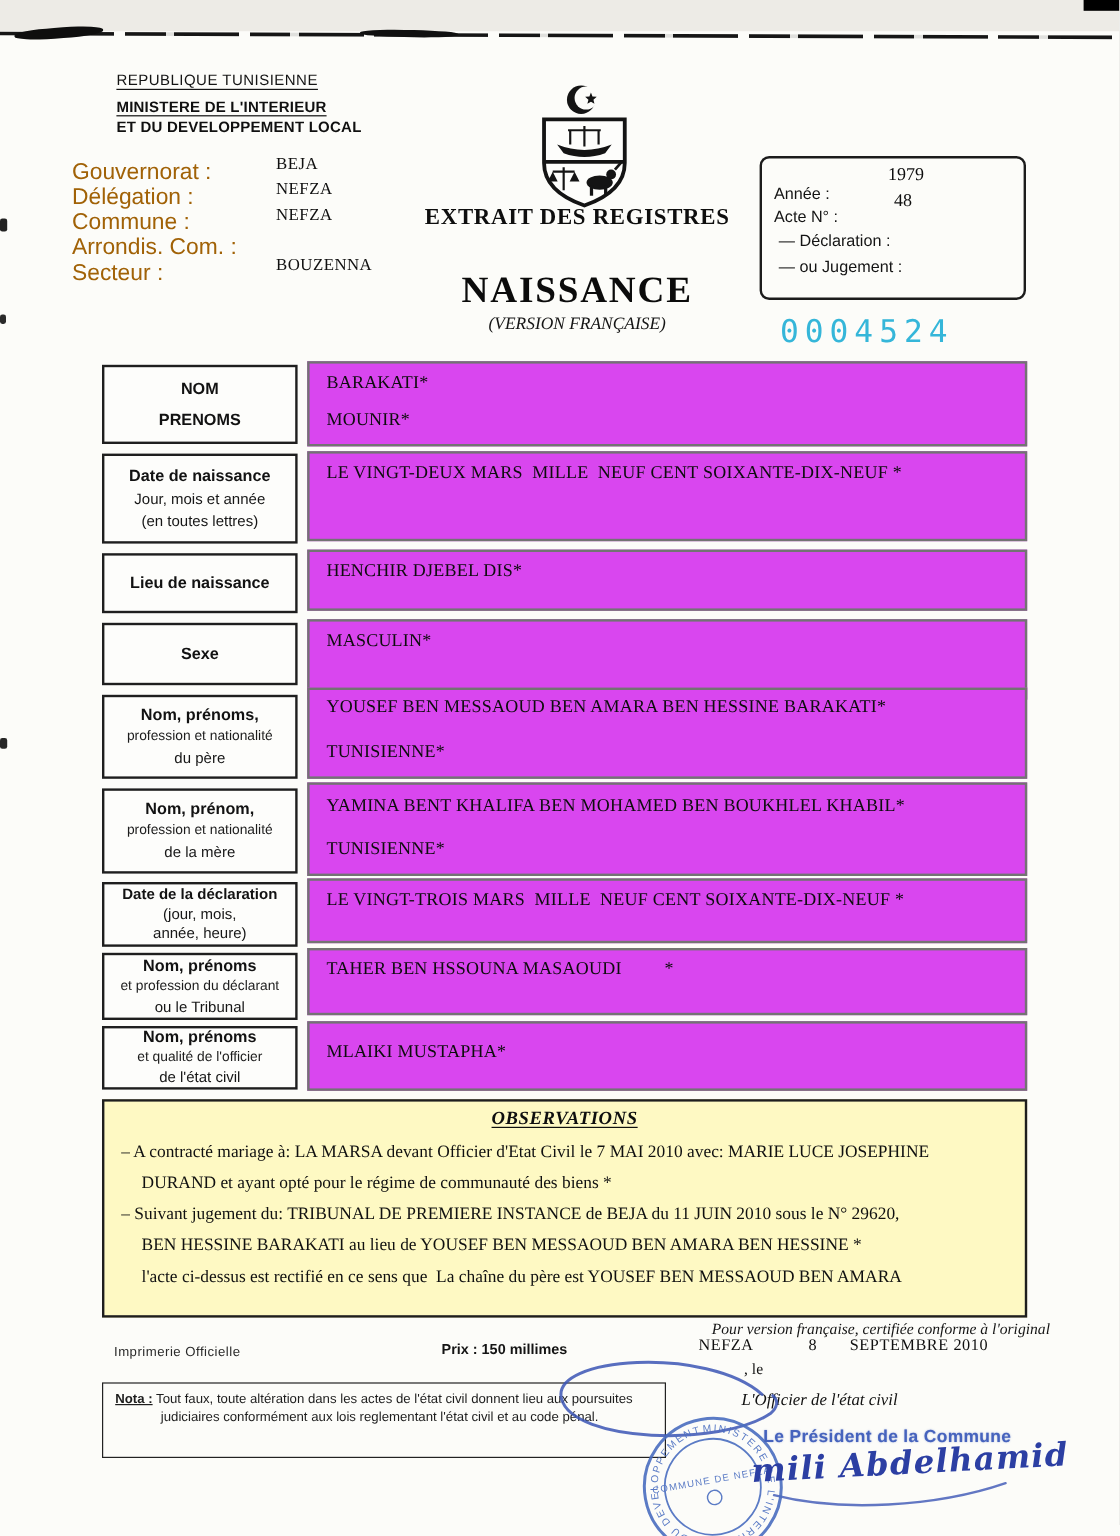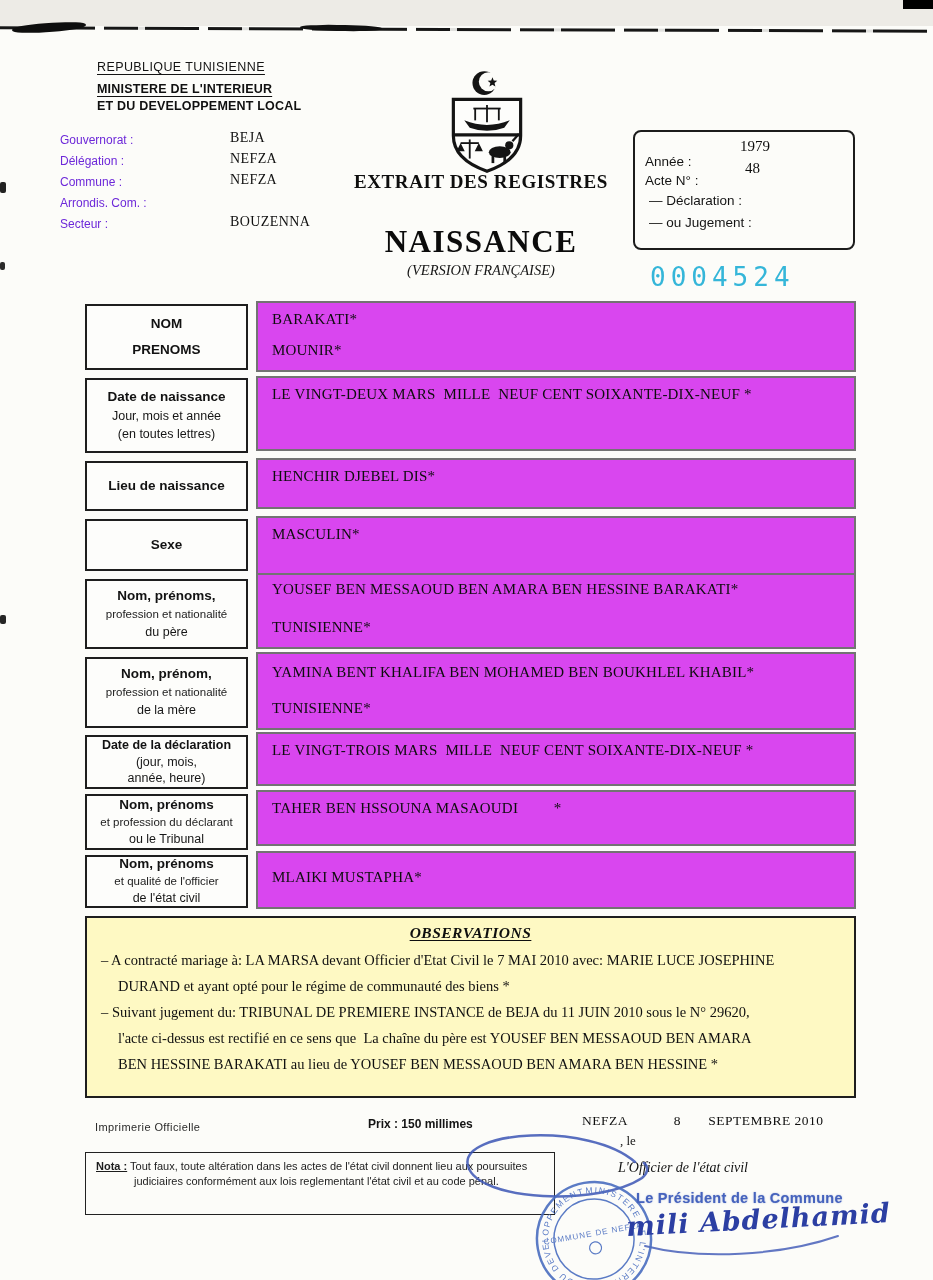--- a/index.html
+++ b/index.html
@@ -13,21 +13,21 @@
   .artifact { position:absolute; pointer-events:none; }
 
   
   .hdr-left { position:absolute; left:97px; top:60px; }
   .hdr-republic { font-size:12.5px; letter-spacing:.4px; text-decoration:underline; text-underline-offset:3px; color:#141414; }
   .hdr-min1 { font-size:12.5px; font-weight:bold; letter-spacing:.2px; margin-top:8px; text-decoration:underline; text-underline-offset:3px; color:#101010;}
   .hdr-min2 { font-size:12.5px; font-weight:bold; letter-spacing:.2px; margin-top:3px; color:#101010; }
 
   .admin { position:absolute; left:60px; top:133px; width:330px; }
   .admin-row { display:flex; height:21px; align-items:flex-start; }
-  .admin-label { width:170px; font-size:12px; color:#6d28d9; }
+  .admin-label { width:170px; font-size:19px; color:#a16207; }
   .admin-value { font-family:"Liberation Serif",serif; font-size:14px; letter-spacing:.4px; color:#101010; transform:translateY(-3px); }
 
   .emblem { position:absolute; left:437px; top:68px; }
 
   .title-block { position:absolute; left:331px; top:171px; width:300px; text-align:center; }
   .title1 { font-family:"Liberation Serif",serif; font-weight:bold; font-size:19px; letter-spacing:.6px; color:#0e0e0e; }
   .title2 { font-family:"Liberation Serif",serif; font-size:15.5px; letter-spacing:1px; margin-top:2px; color:#111; }
   .doc-title { position:absolute; left:331px; top:224px; width:300px; text-align:center; font-family:"Liberation Serif",serif; font-weight:bold; font-size:31px; letter-spacing:1.5px; color:#0b0b0b; }
   .doc-subtitle { position:absolute; left:331px; top:262px; width:300px; text-align:center; font-family:"Liberation Serif",serif; font-style:italic; font-size:14.5px; color:#151515; }
 
@@ -230,24 +230,25 @@
   </div>
   <div class="rvalue" style="top:851px;height:58px;padding-top:16px;">
     <div class="vline">MLAIKI MUSTAPHA*</div>
   </div>
 
   <div id="obs">
     <div class="obs-title">OBSERVATIONS</div>
     <div class="oline">– A contracté mariage à: LA MARSA devant Officier d'Etat Civil le 7 MAI 2010 avec: MARIE LUCE JOSEPHINE</div>
     <div class="oline cont">DURAND et ayant opté pour le régime de communauté des biens *</div>
     <div class="oline">– Suivant jugement du: TRIBUNAL DE PREMIERE INSTANCE de BEJA du 11 JUIN 2010 sous le N° 29620,</div>
+    <div class="oline cont">BEN HESSINE BARAKATI au lieu de YOUSEF BEN MESSAOUD BEN AMARA BEN HESSINE *</div>
     <div class="oline cont">l'acte ci-dessus est rectifié en ce sens que  La chaîne du père est YOUSEF BEN MESSAOUD BEN AMARA</div>
-    <div class="oline cont">BEN HESSINE BARAKATI au lieu de YOUSEF BEN MESSAOUD BEN AMARA BEN HESSINE *</div>
-  </div>
-
+  </div>
+
+  <div class="certify">Pour version française, certifiée conforme à l'original</div>
   <div class="place-date">NEFZA            8       SEPTEMBRE 2010</div>
   <div class="le">, le</div>
   <div class="printer">Imprimerie Officielle</div>
   <div class="price">Prix : 150 millimes</div>
   <div class="officer">L'Officier de l'état civil</div>
 
   <div id="nota">
     <div class="nota-text">
       <span class="nota-label">Nota :</span><span> Tout faux, toute altération dans les actes de l'état civil donnent lieu aux poursuites judiciaires conformément aux lois reglementant l'état civil et au code pénal.</span>
     </div>

